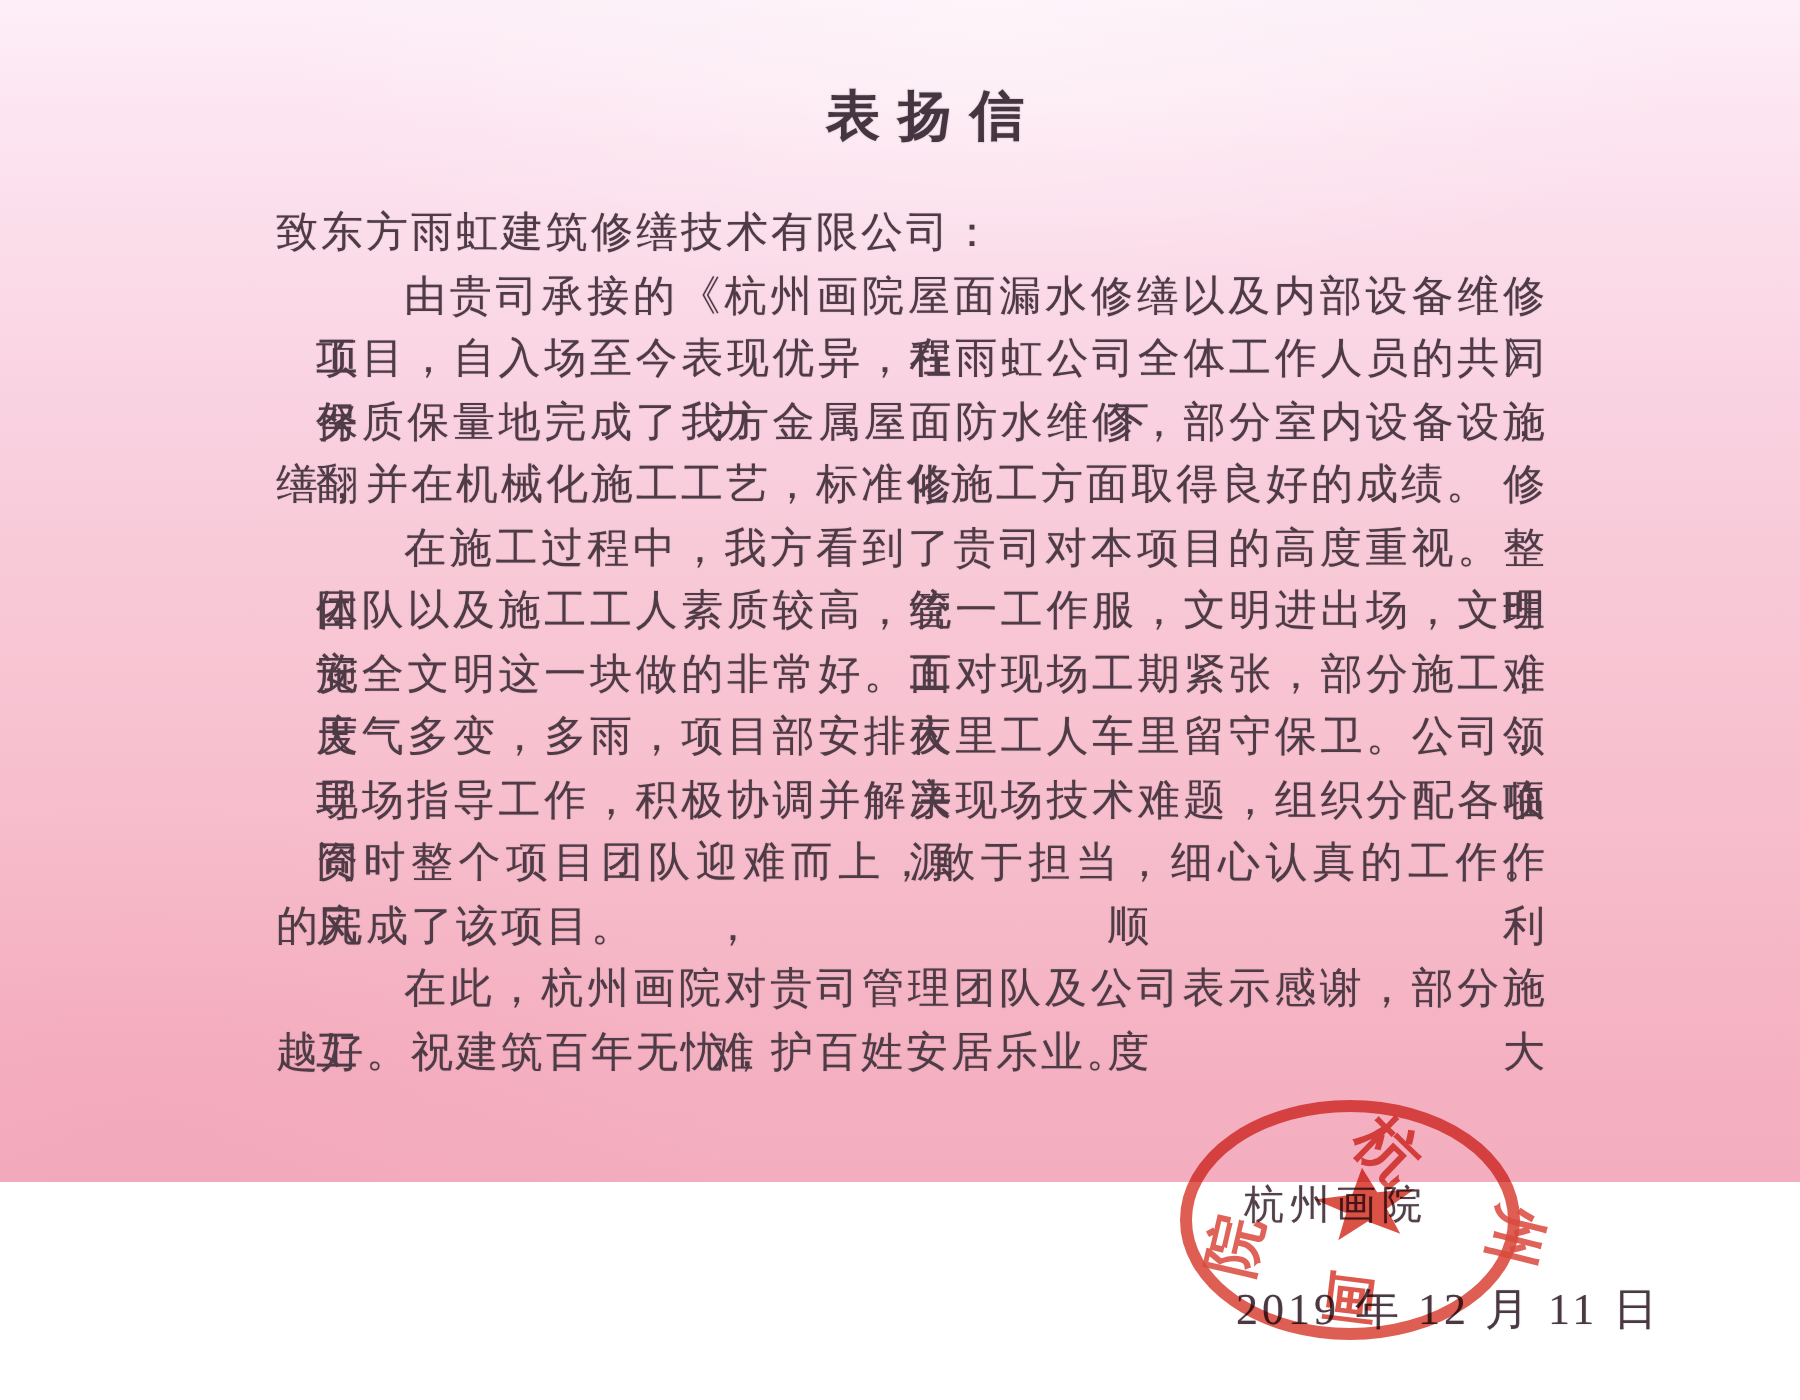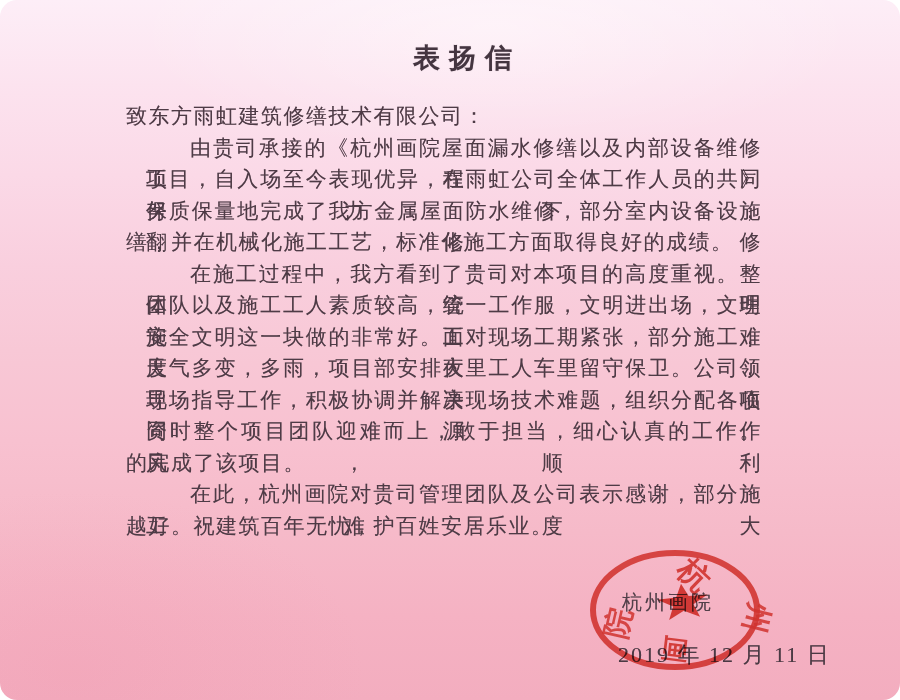--- a/index.html
+++ b/index.html
@@ -1,39 +1,38 @@
 <!DOCTYPE html>
 <html lang="zh"><head>
 <meta charset="utf-8">
 <style>
   html,body{margin:0;padding:0;}
   body{
     width:900px;height:700px;overflow:hidden;
     font-family:"Liberation Serif", serif;
   }
   .page{
-    position:relative;width:900px;height:700px;
+    position:relative;width:900px;height:591px;
     background:
       radial-gradient(ellipse 520px 180px at 55% 4%, rgba(255,255,255,.40), rgba(255,255,255,0) 70%),
       radial-gradient(ellipse 420px 260px at 8% 96%, rgba(238,140,165,.18), rgba(238,140,165,0) 70%),
       linear-gradient(180deg,
         #fdeef7 0%, #fce3ef 12%, #fbd9e7 25%, #f9cfde 38%,
         #f8c8d6 50%, #f8c1d0 63%, #f6bac9 76%, #f5b2c3 88%, #f3adbf 100%);
-    border-radius: 17px;
   }
   .title{
     position:absolute;top:40px;left:130px;width:650px;
     text-align:center;
     font-size:27px;font-weight:bold;color:#443540;
     letter-spacing:9px;
     transform:translateX(12px);
     text-shadow:0 0 1px rgba(68,53,64,.35);
   }
   .body{
-    position:absolute;top:101px;left:126px;width:636px;
+    position:absolute;top:101px;left:138px;width:636px;
     color:#4e3b46;
     font-size:21px;line-height:31.5px;
     letter-spacing:1.5px;
     text-shadow:0 0 .6px rgba(78,59,70,.4);
   }
   .line{height:31.5px;white-space:nowrap;}
   .line.fill{white-space:normal;text-align:justify;text-align-last:justify;margin-left:20px;}
   .line.indent{padding-left:44px;}
   .line.indent.fill{padding-left:0;text-indent:44px;}
   .signature{

